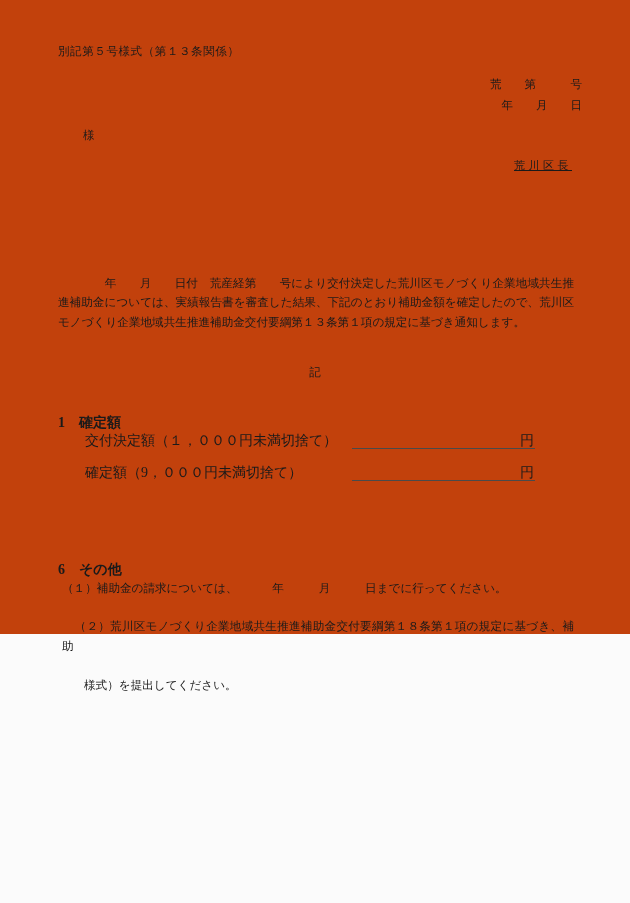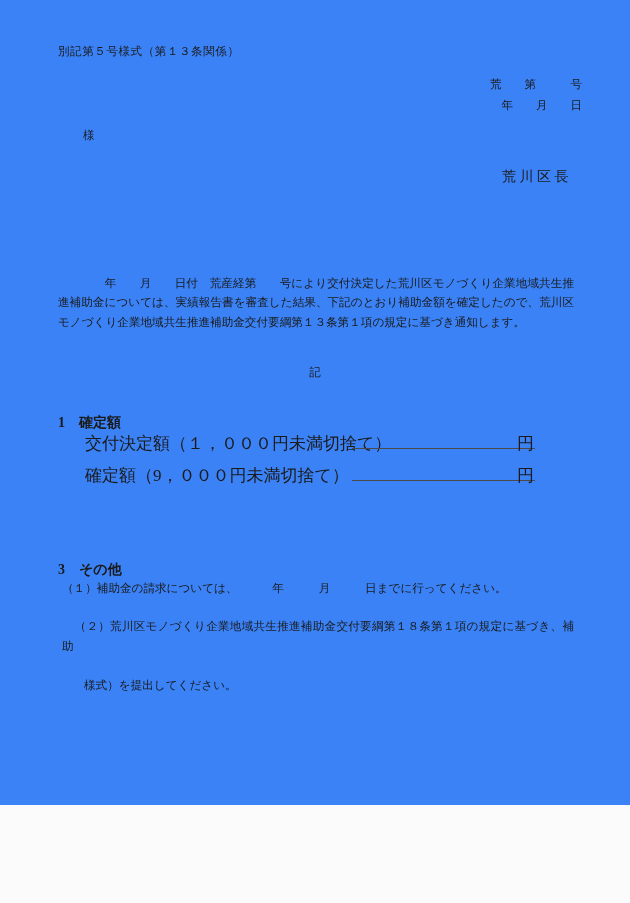--- a/index.html
+++ b/index.html
@@ -11,22 +11,22 @@
     width: 630px;
     height: 903px;
     background: #fbfbfb;
     font-family: "Liberation Serif", "DejaVu Serif", serif;
     color: #1a1a1a;
     overflow: hidden;
   }
   .page {
     position: relative;
     width: 630px;
-    height: 805px;
-    background: #3b82f6;
+    height: 634px;
+    background: #c2410c;
     box-sizing: border-box;
   }
 
   
   .t {
     position: absolute;
     white-space: pre;
     line-height: 1.0;
   }
 
@@ -52,23 +52,24 @@
   
   .addressee {
     left: 83px;
     top: 130px;
     font-size: 11.5px;
   }
 
   
   .issuer {
     right: 58px;
-    top: 170px;
-    font-size: 14px;
+    top: 160px;
+    font-size: 11px;
     letter-spacing: 3.5px;
+    text-decoration: underline;
   }
 
   
   .doc-title {
     position: absolute;
     left: 0;
     right: 0;
     top: 227px;
     text-align: center;
     font-size: 13.2px;
@@ -106,21 +107,21 @@
     white-space: pre;
   }
   .sec1-head { left: 58px; top: 414px; }
   .sec2-head { left: 58px; top: 561px; }
 
   
   .amount-row {
     position: absolute;
     left: 85px;
     width: 478px;
-    font-size: 17px;
+    font-size: 14px;
     height: 20px;
   }
   .amount-row .label {
     position: absolute;
     left: 0;
     top: 0;
     white-space: pre;
   }
   .amount-blank {
     position: absolute;
@@ -186,21 +187,21 @@
   <div class="amount-row row-kotei">
     <span class="label">交付決定額（１，０００円未満切捨て）</span>
     <span class="amount-blank"><span class="value"></span><span class="unit">円</span></span>
   </div>
 
   <div class="amount-row row-kakutei">
     <span class="label">確定額（9，０００円未満切捨て）</span>
     <span class="amount-blank"><span class="value"></span><span class="unit">円</span></span>
   </div>
 
-  <div class="sec-head sec2-head">3　その他</div>
+  <div class="sec-head sec2-head">6　その他</div>
 
   <div class="item item-1">（１）補助金の請求については、　　　年　　　月　　　日までに行ってください。</div>
 
   <div class="item item-2">
     <span>（２）荒川区モノづくり企業地域共生推進補助金交付要綱第１８条第１項の規定に基づき、補助</span>
     <span class="cont">様式）を提出してください。</span>
   </div>
 
 </div>
 

